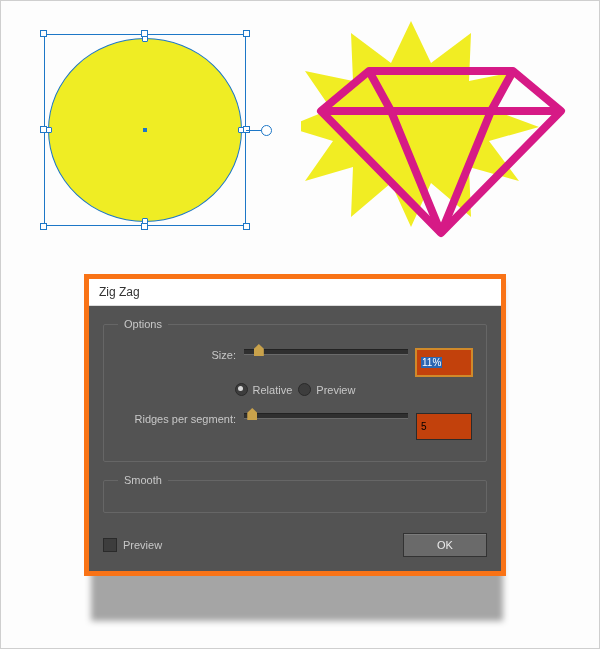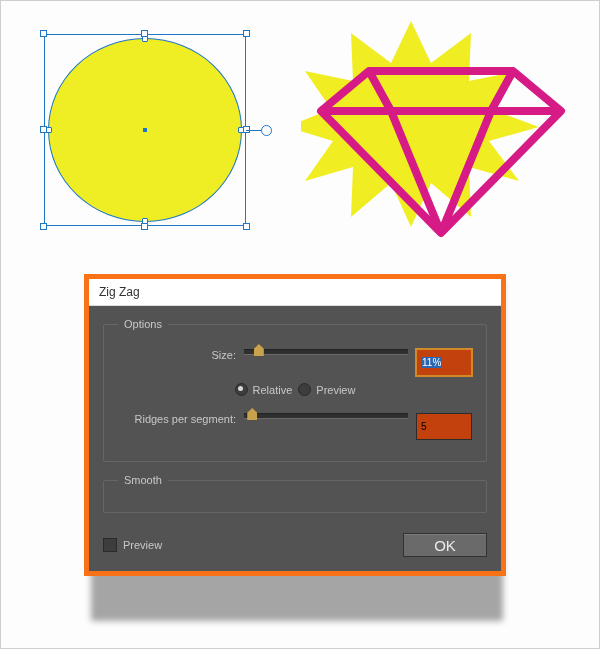--- a/index.html
+++ b/index.html
@@ -97,21 +97,21 @@
   }
   .rdot.on::after{content:"";position:absolute;left:2px;top:2px;width:5px;height:5px;border-radius:50%;background:#d8d8d8}
 
   .footer{display:flex;align-items:center;margin-top:20px}
   .chk{
     width:12px;height:12px;border:1px solid #2a2a2a;background:#3d3d3d;margin-right:6px;
   }
   .spacer{flex:1}
   .btn{
     width:82px;height:22px;margin-left:10px;background:#6a6a6a;border:1px solid #333;
-    color:#eaeaea;display:flex;align-items:center;justify-content:center;font-size:15px;
+    color:#eaeaea;display:flex;align-items:center;justify-content:center;font-size:11px;
     box-shadow:inset 0 1px 0 rgba(255,255,255,.12);cursor:pointer;
   }
 </style>
 </head>
 <body>
 
 <div class="art">
 
   <div class="selwrap">
     <div class="circle"></div>

